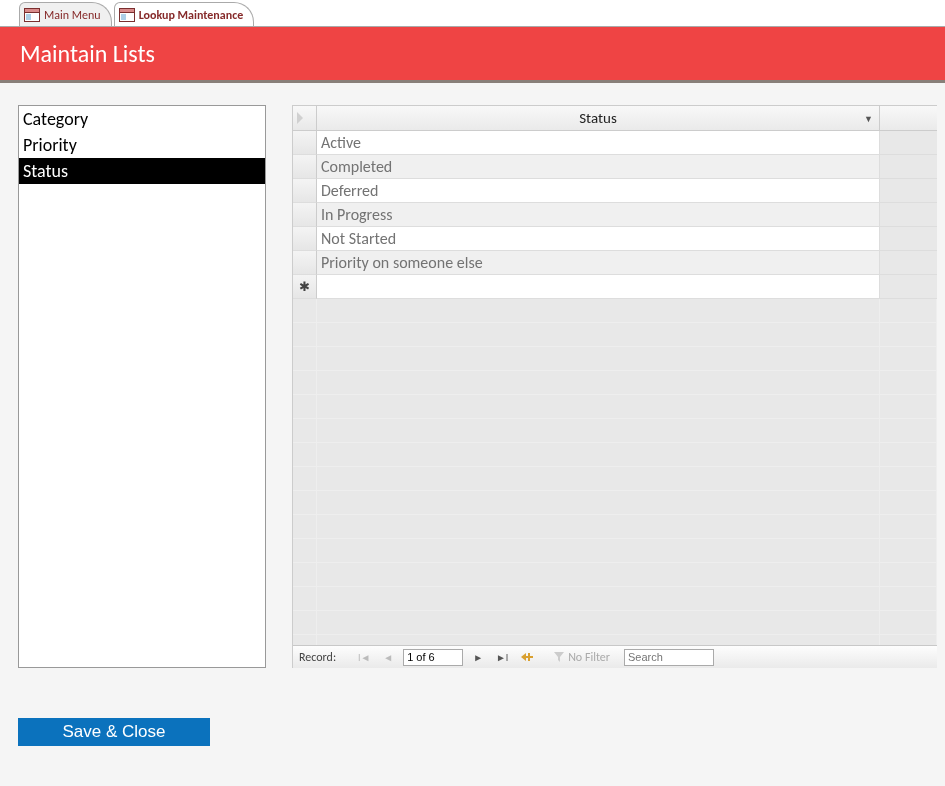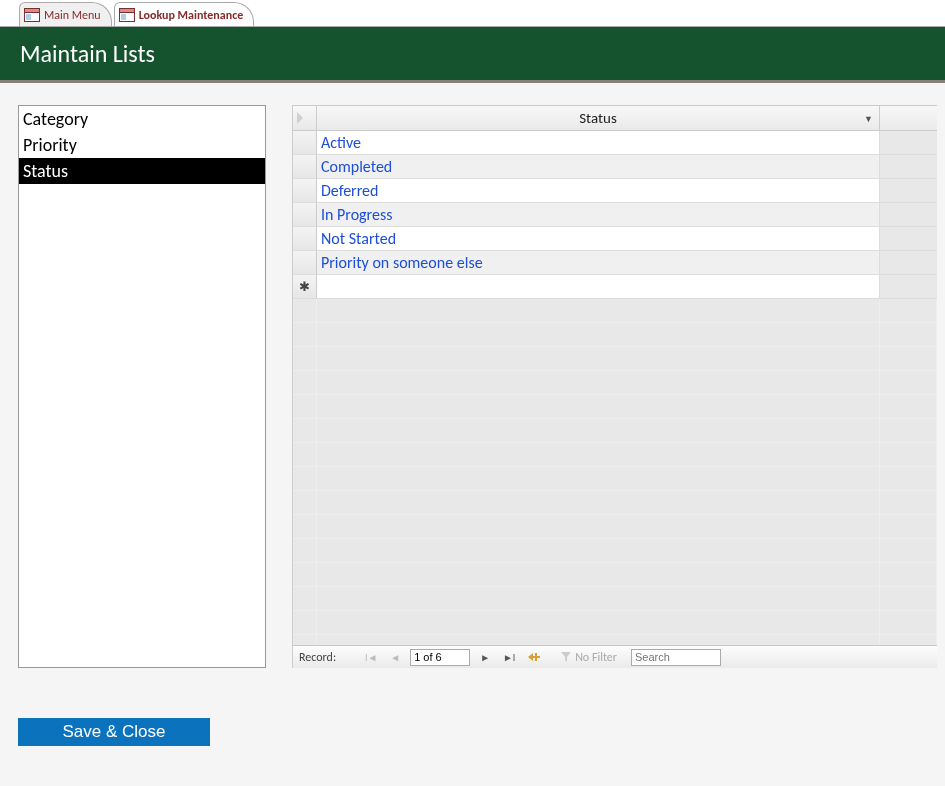--- a/index.html
+++ b/index.html
@@ -3,48 +3,48 @@
   <meta charset="utf-8">
   <style>
     * { box-sizing: border-box; margin: 0; padding: 0; }
     body { font-family: Calibri, "Segoe UI", sans-serif; background: #f5f5f5; width: 945px; height: 786px; position: relative; overflow: hidden; }
     
     .tabs-bar { height: 27px; display: flex; align-items: flex-end; background: #fff; border-bottom: 1px solid #aaa; padding-left: 19px; }
     .tab { display: flex; align-items: center; height: 24px; padding: 2px 10px 2px 4px; border: 1px solid #aaa; border-bottom: none; background: #f0f0f0; font-size: 12px; color: #862a2a; cursor: pointer; border-radius: 6px 20px 0 0; margin-right: 2px; position: relative; }
     .tab.active { background: #fff; font-weight: bold; z-index: 2; }
     .tab-icon { width: 16px; height: 14px; margin-right: 4px; display: inline-flex; }
     
-    .banner { background: #14532d; color: #fff; padding: 12px 20px; font-size: 24px; font-weight: 300; border-bottom: 3px solid #887f79; }
+    .banner { background: #ef4444; color: #fff; padding: 12px 20px; font-size: 24px; font-weight: 300; border-bottom: 3px solid #887f79; }
     
     .content-area { display: flex; padding: 22px 8px 10px 18px; gap: 26px; height: 595px; }
     
     .sidebar { width: 248px; border: 1px solid #999; background: #fff; }
     .list-item { padding: 2px 4px; font-size: 18px; cursor: pointer; }
     .list-item.selected { background: #000; color: #fff; }
     
     .grid-panel { flex: 1; border-top: 1px solid #ccc; border-left: 1px solid #ccc; display: flex; flex-direction: column; background: #e8e8e8; }
     
     .grid-header { display: flex; height: 25px; background: linear-gradient(#f8f8f8,#eaeaea); border-bottom: 1px solid #ccc; }
     .row-selector-head { width: 24px; border-right: 1px solid #ccc; background: linear-gradient(#f8f8f8,#e8e8e8); }
     .col-head { flex: 1; display: flex; align-items: center; justify-content: center; border-right: 1px solid #ccc; font-size: 15px; color: #222; position: relative; cursor: pointer; max-width: 578px; }
     .col-head-spacer { width: 57px; }
     .col-dropdown { position: absolute; right: 6px; font-size: 9px; color: #555; }
     
     .grid-body { flex: 1; overflow: auto; background: #e8e8e8; }
     .grid-row { display: flex; height: 24px; }
     .grid-row.even .cell { background: #fff; }
     .grid-row.odd .cell { background: #f0f0f0; }
     .row-selector { width: 24px; border-right: 1px solid #ccc; border-bottom: 1px solid #ddd; background: linear-gradient(#f4f4f4,#e6e6e6); display: flex; align-items: center; justify-content: center; font-size: 13px; color: #444; }
-    .cell { flex: 1; border-right: 1px solid #ddd; border-bottom: 1px solid #ddd; padding: 2px 4px; font-size: 16px; color: #1d4ed8; max-width: 576px; }
+    .cell { flex: 1; border-right: 1px solid #ddd; border-bottom: 1px solid #ddd; padding: 2px 4px; font-size: 16px; color: #737373; max-width: 576px; }
     .cell-spacer { width: 57px; border-bottom: 1px solid #ddd; }
     .grid-row.empty .row-selector, .grid-row.empty .cell, .grid-row.empty .cell-spacer { border-bottom: 1px solid #eee; border-right: 1px solid #eee; }
     .grid-row.empty .cell { background: #e8e8e8; }
     
     .nav-bar { height: 23px; border-top: 1px solid #c8c8c8; background: linear-gradient(#fdfdfd,#eaeaea); display: flex; align-items: center; padding: 0 6px; font-size: 12px; color: #444; gap: 6px; }
-    .nav-label { margin-right: 20px; }
+    .nav-label { margin-right: 13px; }
     .nav-btn { width: 18px; height: 16px; display: flex; align-items: center; justify-content: center; color: #555; font-size: 10px; cursor: pointer; }
     .nav-btn.disabled { color: #bbb; cursor: default; }
     .rec-input { width: 60px; height: 17px; border: 1px solid #aaa; font-size: 11px; padding: 0 3px; background: #fff; }
     .new-rec { display: flex; align-items: center; justify-content: center; width: 22px; height: 16px; }
     .filter-sec { display: flex; align-items: center; color: #aaa; gap: 3px; margin-left: 8px; }
     .search-box { width: 90px; height: 17px; border: 1px solid #aaa; font-size: 11px; padding: 0 3px; background: #fff; color: #888; margin-left: 8px; }
     
     .save-btn { position: absolute; left: 18px; top: 718px; width: 192px; height: 28px; background: #0b72bd; color: #fff; border: none; font-size: 17px; cursor: pointer; display: flex; align-items: center; justify-content: center; }
   </style>
 </head>

